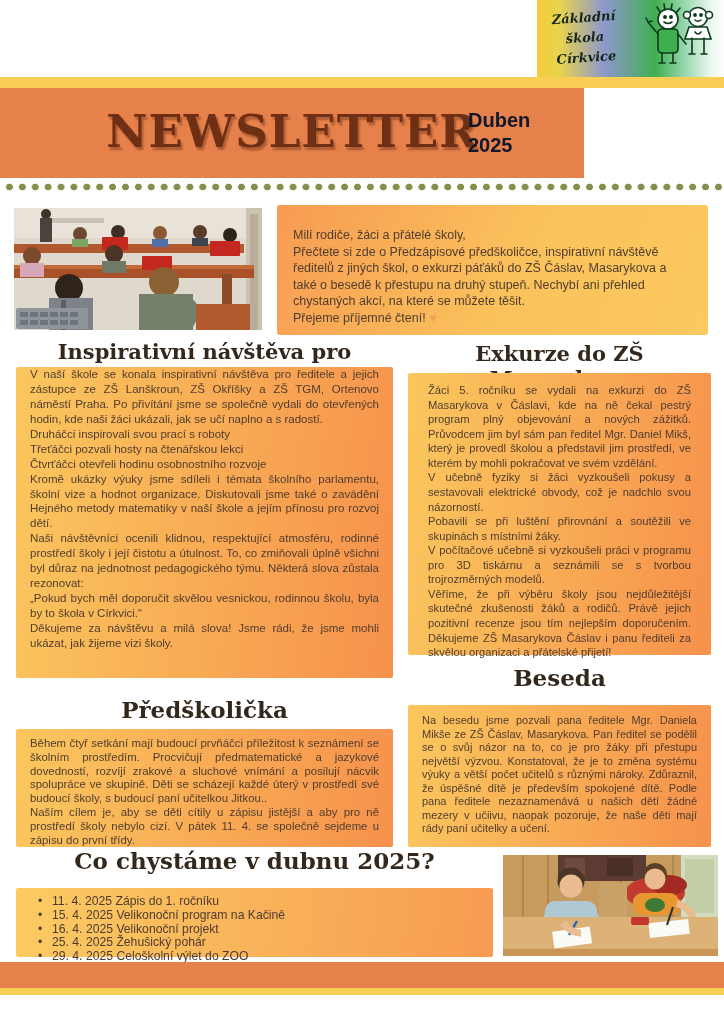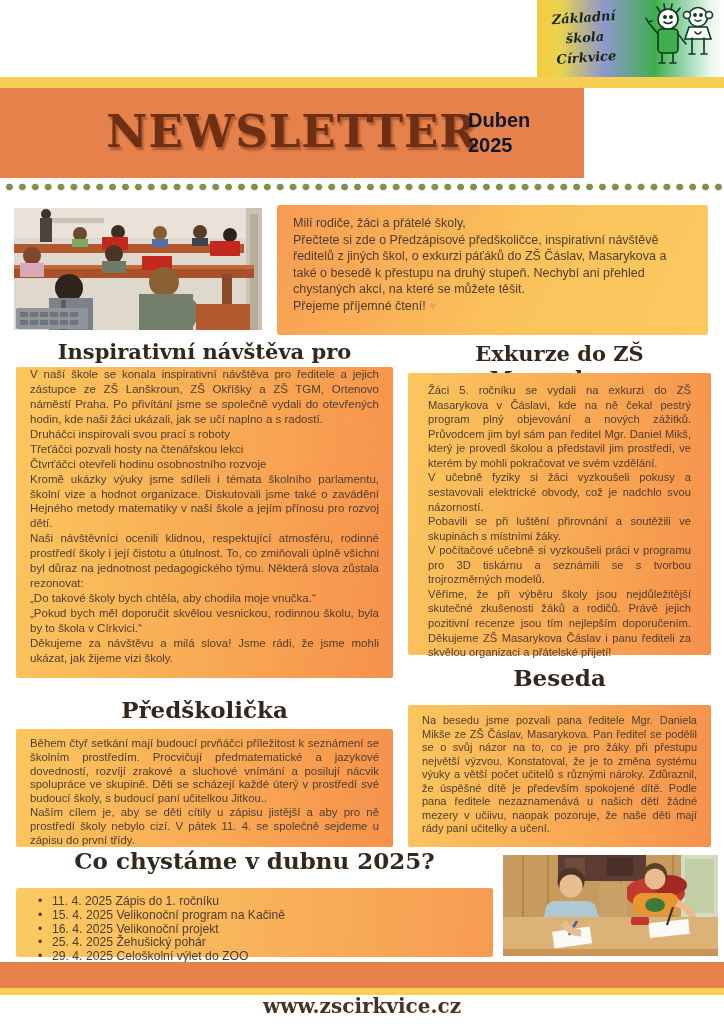--- a/index.html
+++ b/index.html
@@ -29,21 +29,21 @@
         background-image:radial-gradient(circle,#84904A 3.1px,rgba(0,0,0,0) 3.7px);
         background-size:12.9px 10px;background-position:3px 50%;background-repeat:repeat-x;}
 
   
   .photo{position:absolute;overflow:hidden;}
   .photo-classroom{left:14px;top:208px;width:248px;height:122px;}
   .photo-writing{left:503px;top:855px;width:215px;height:101px;}
 
   .intro-box{position:absolute;left:277px;top:205px;width:431px;height:130px;border-radius:3px;
              background:linear-gradient(115deg,#F79B53 0%,#FBC25C 55%,#FBC95F 100%);
-             padding:10px 16px;box-sizing:border-box;font-size:12.5px;line-height:1.32;color:#503D2E;}
+             padding:22px 16px;box-sizing:border-box;font-size:12.5px;line-height:1.32;color:#503D2E;}
   .intro-box p{margin:0;}
   .heart{color:#F2A05C;font-size:12px;}
 
   
   .h2{position:absolute;margin:0;text-align:center;font-family:"DejaVu Serif",serif;font-weight:bold;
       color:#34281D;}
   .h2-inspirativni{left:16px;top:339px;width:377px;font-size:21px;}
   .h2-exkurze{left:408px;top:341px;width:303px;font-size:21px;}
   .h2-predskolicka{left:16px;top:696px;width:377px;font-size:23px;}
   .h2-beseda{left:408px;top:664px;width:303px;font-size:23px;}
@@ -175,21 +175,20 @@
   </div>
 
   <h2 class="h2 h2-inspirativni">Inspirativní návštěva pro ředitele</h2>
   <div class="tbox box-inspirativni">
     <p>V naší škole se konala inspirativní návštěva pro ředitele a jejich zástupce ze ZŠ Lanškroun, ZŠ Okříšky a ZŠ TGM, Ortenovo náměstí Praha. Po přivítání jsme se společně vydali do otevřených hodin, kde naši žáci ukázali, jak se učí naplno a s radostí.</p>
     <p>Druháčci inspirovali svou prací s roboty</p>
     <p>Třeťáčci pozvali hosty na čtenářskou lekci</p>
     <p>Čtvrťáčci otevřeli hodinu osobnostního rozvoje</p>
     <p>Kromě ukázky výuky jsme sdíleli i témata školního parlamentu, školní vize a hodnot organizace. Diskutovali jsme také o zavádění Hejného metody matematiky v naší škole a jejím přínosu pro rozvoj dětí.</p>
     <p>Naši návštěvníci ocenili klidnou, respektující atmosféru, rodinné prostředí školy i její čistotu a útulnost. To, co zmiňovali úplně všichni byl důraz na jednotnost pedagogického týmu. Některá slova zůstala rezonovat:</p>
-    <p>„Do takové školy bych chtěla, aby chodila moje vnučka.“</p>
     <p>„Pokud bych měl doporučit skvělou vesnickou, rodinnou školu, byla by to škola v Církvici.“</p>
     <p>Děkujeme za návštěvu a milá slova! Jsme rádi, že jsme mohli ukázat, jak žijeme vizi školy.</p>
   </div>
 
   <h2 class="h2 h2-predskolicka">Předškolička</h2>
   <div class="tbox box-predskolicka">
     <p>Během čtyř setkání mají budoucí prvňáčci příležitost k seznámení se školním prostředím. Procvičují předmatematické a jazykové dovedností, rozvíjí zrakové a sluchové vnímání a posilují nácvik spolupráce ve skupině. Děti se scházejí každé úterý v prostředí své budoucí školy, s budoucí paní učitelkou Jitkou..</p>
     <p>Naším cílem je, aby se děti cítily u zápisu jistější a aby pro ně prostředí školy nebylo cizí. V pátek 11. 4. se společně sejdeme u zápisu do první třídy.</p>
   </div>
 
@@ -250,15 +249,14 @@
       <rect x="146" y="66" width="40" height="15" fill="#FAFAF6" transform="rotate(-6 166 73)"></rect>
       <rect x="128" y="62" width="18" height="8" rx="2" fill="#C5372B"></rect>
       <line x1="74" y1="66" x2="66" y2="80" stroke="#2B5FB8" stroke-width="2.4"></line>
       <line x1="170" y1="52" x2="164" y2="70" stroke="#333333" stroke-width="2.2"></line>
       <path d="M60 68 q8 10 18 10" stroke="#E9BC92" stroke-width="7" fill="none"></path>
     </svg>
   </div>
 
   <div class="bottom-bar"></div>
   <div class="strip-yellow bottom"></div>
-  <a class="footer-url" href="#">www.zscirkvice.cz</a>
 
 </div>
 
 </body></html>

